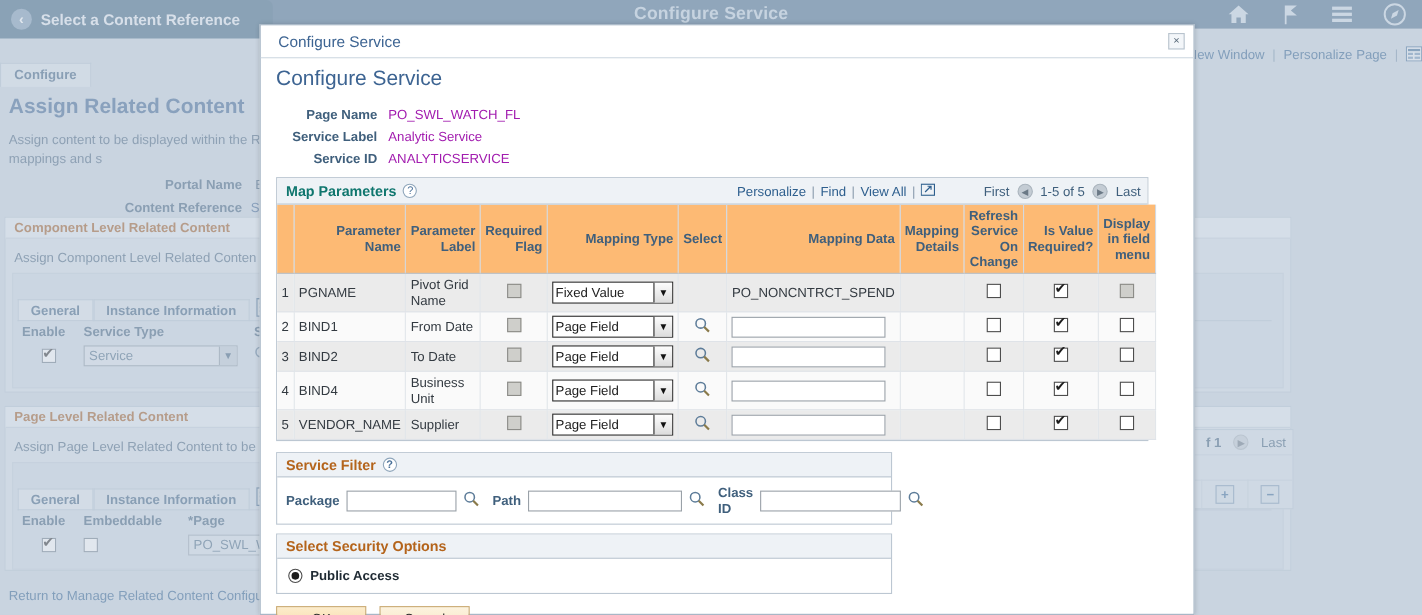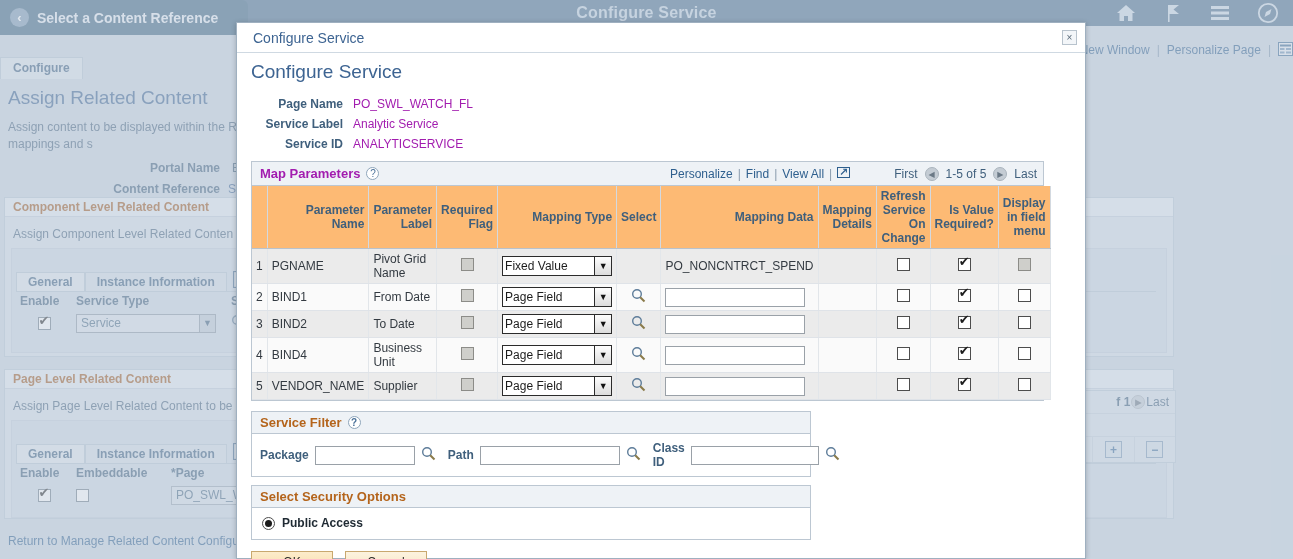--- a/index.html
+++ b/index.html
@@ -68,21 +68,21 @@
     color: #3c5f80;
     border: 1px solid #b6c5d3;
     border-bottom: none;
     background: #dbe4ec;
   }
   .tab.active { background: #e7edf3; }
 
   .bgcontent { position: absolute; left: 0; top: 79px; width: 1200px; }
   .page-h1 {
     position: absolute; left: 8px; top: 8px;
-    font-size: 19px; color: #3d6492; font-weight: normal;
+    font-size: 19px; color: #3d6492; font-weight: bold;
   }
   .page-desc {
     position: absolute; left: 8px; top: 40px; width: 420px;
     color: #47647f; font-size: 12px; line-height: 17px;
   }
   .lblrow { position: absolute; font-size: 12px; }
   .lbl-b { font-weight: bold; color: #3f5f7c; text-align: right; }
   .val { color: #3d6492; }
   .val-plain { color: #3f5f7c; }
 
@@ -155,21 +155,21 @@
     color: #2e5f8e; font-size: 12px;
   }
 
   
   .bg-right {
     position: absolute; left: 1050px; top: 390px;
     width: 126px; border: 1px solid #b9c7d4; background: #d7e0e9;
   }
   .bg-right .pg {
     height: 22px; display: flex; align-items: center; justify-content: flex-end;
-    gap: 1px; padding-right: 6px; color: #3f5f7c; font-size: 12px; font-weight: bold;
+    gap: 11px; padding-right: 6px; color: #3f5f7c; font-size: 12px; font-weight: bold;
   }
   .circ {
     width: 14px; height: 14px; border-radius: 50%;
     background: #c4ccd4; border: 1px solid #aab4bd;
     display: inline-flex; align-items: center; justify-content: center;
     color: #6b7986; font-size: 8px;
   }
   .bg-right .rowline { height: 23px; border-top: 1px solid #c6d1dc; }
   .bg-right .cells { display: flex; height: 26px; }
   .bg-right .cells > div {
@@ -226,21 +226,21 @@
     margin-top: 10px;
     border: 1px solid #bcc7d2;
     width: 793px;
   }
   .mp-hdr {
     height: 24px; background: #eef2f6;
     border-bottom: 1px solid #bcc7d2;
     display: flex; align-items: center; padding: 0 8px;
     position: relative;
   }
-  .mp-title { color: #a21caf; font-weight: bold; font-size: 13px; }
+  .mp-title { color: #0f766e; font-weight: bold; font-size: 13px; }
   .qmark {
     width: 13px; height: 13px; border-radius: 50%;
     border: 1px solid #8fa6bb; color: #4a7199; background: #fff;
     font-size: 10px; display: inline-flex; align-items: center;
     justify-content: center; margin-left: 6px; line-height: 1;
   }
   .mp-links {
     position: absolute; left: 418px; top: 0; height: 24px;
     display: flex; align-items: center; gap: 5px; font-size: 12px;
   }

